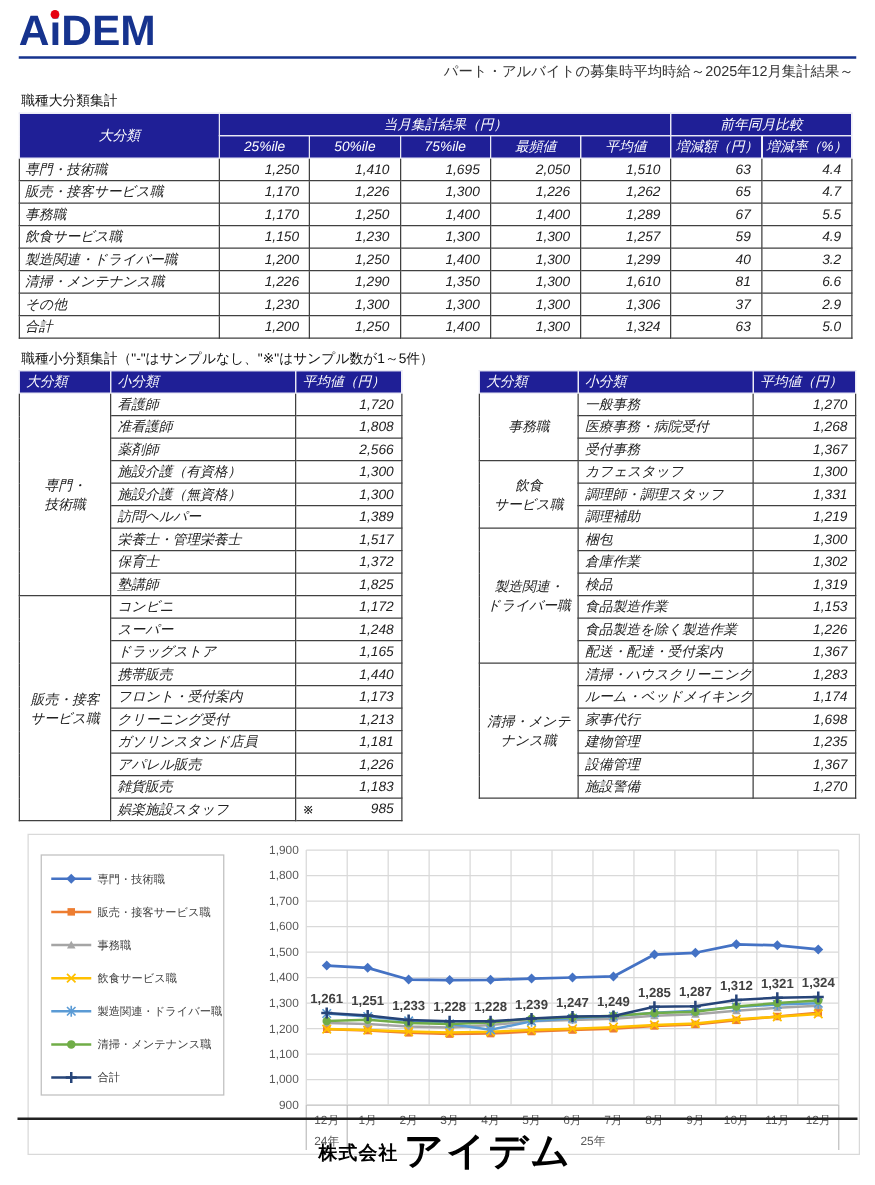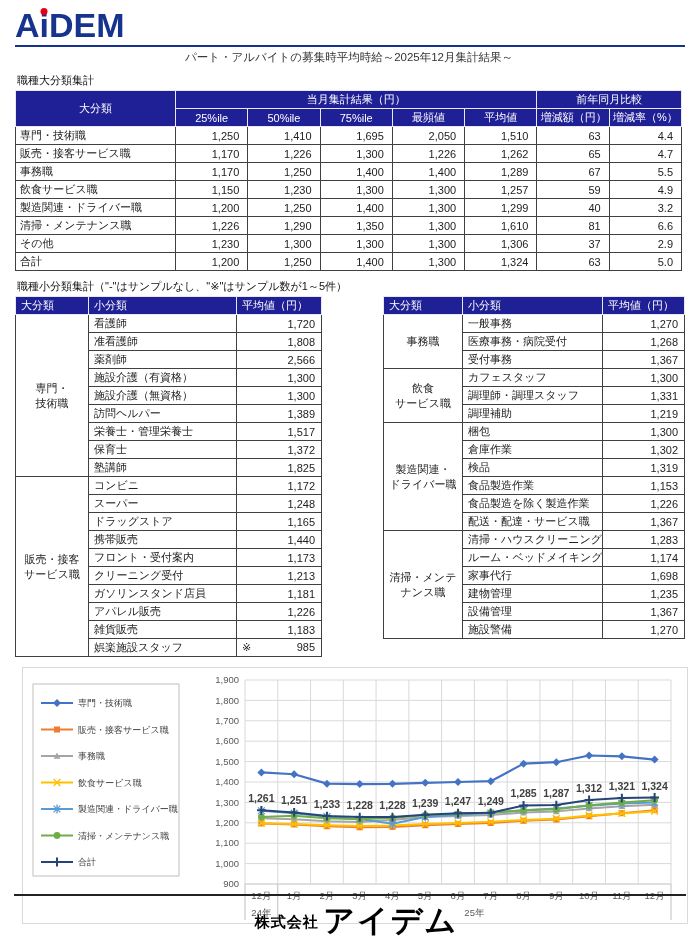--- a/index.html
+++ b/index.html
@@ -17,27 +17,27 @@
     border-bottom: 2px solid #16338e; padding-bottom: 2px; min-height: 36px;
   }
   .title-block { display: flex; align-items: baseline; padding-bottom: 2px; }
   .doc-title { font-size: 18px; font-weight: bold; color: #000; letter-spacing: .5px; }
   .doc-title-note { font-size: 11px; color: #111; margin-left: 2px; }
   .logo-wrap { font-size: 34px; font-weight: bold; color: #16338e;
     letter-spacing: 0px; line-height: 1; padding: 0 4px 1px 0; font-family:"Liberation Sans",sans-serif; }
   .logo-i { position: relative; display:inline-block; }
   .logo-i::after { content:""; position:absolute; width:7px; height:7px; border-radius:50%;
     background:#e60012; top:0px; left:50%; transform:translateX(-50%); }
-  .subtitle-row { text-align: center; font-size: 11.5px; color: #333; padding: 3px 2px 0 0; }
+  .subtitle-row { text-align: right; font-size: 11.5px; color: #333; padding: 3px 2px 0 0; }
 
   
   .section-label { font-size: 11px; color: #111; margin: 8px 0 2px 2px; }
 
   
-  table { border-collapse: collapse; font-size: 11px; color: #222; table-layout: fixed; }
+  table { border-collapse: collapse; font-size: 11px; color: #222; table-layout: fixed; font-style: italic; }
   td, th { border: 1px solid #404040; overflow: hidden; white-space: nowrap; }
   thead th, .hdr {
     background: #1f1f96; color: #fff; font-weight: normal;
     border: 1px solid #e8e8f4; text-align: center;
   }
   table.major { width: 667px; }
   table.major td { height: 16px; padding: 1px 4px; }
   table.major th { height: 17px; padding: 1px 2px; }
   table.major td.num { text-align: right; padding-right: 8px; }
   table.major td.cat { text-align: left; padding-left: 4px; }
@@ -322,21 +322,21 @@
           </tr>
           <tr>
             <td class="lbl">食品製造作業</td>
             <td class="val">1,153</td>
           </tr>
           <tr>
             <td class="lbl">食品製造を除く製造作業</td>
             <td class="val">1,226</td>
           </tr>
           <tr>
-            <td class="lbl">配送・配達・サービス職</td>
+            <td class="lbl">配送・配達・受付案内</td>
             <td class="val">1,367</td>
           </tr>
           <tr>
             <td class="gcat" rowspan="6">清掃・メンテ<br>ナンス職</td>
             <td class="lbl">清掃・ハウスクリーニング</td>
             <td class="val">1,283</td>
           </tr>
           <tr>
             <td class="lbl">ルーム・ベッドメイキング</td>
             <td class="val">1,174</td>

